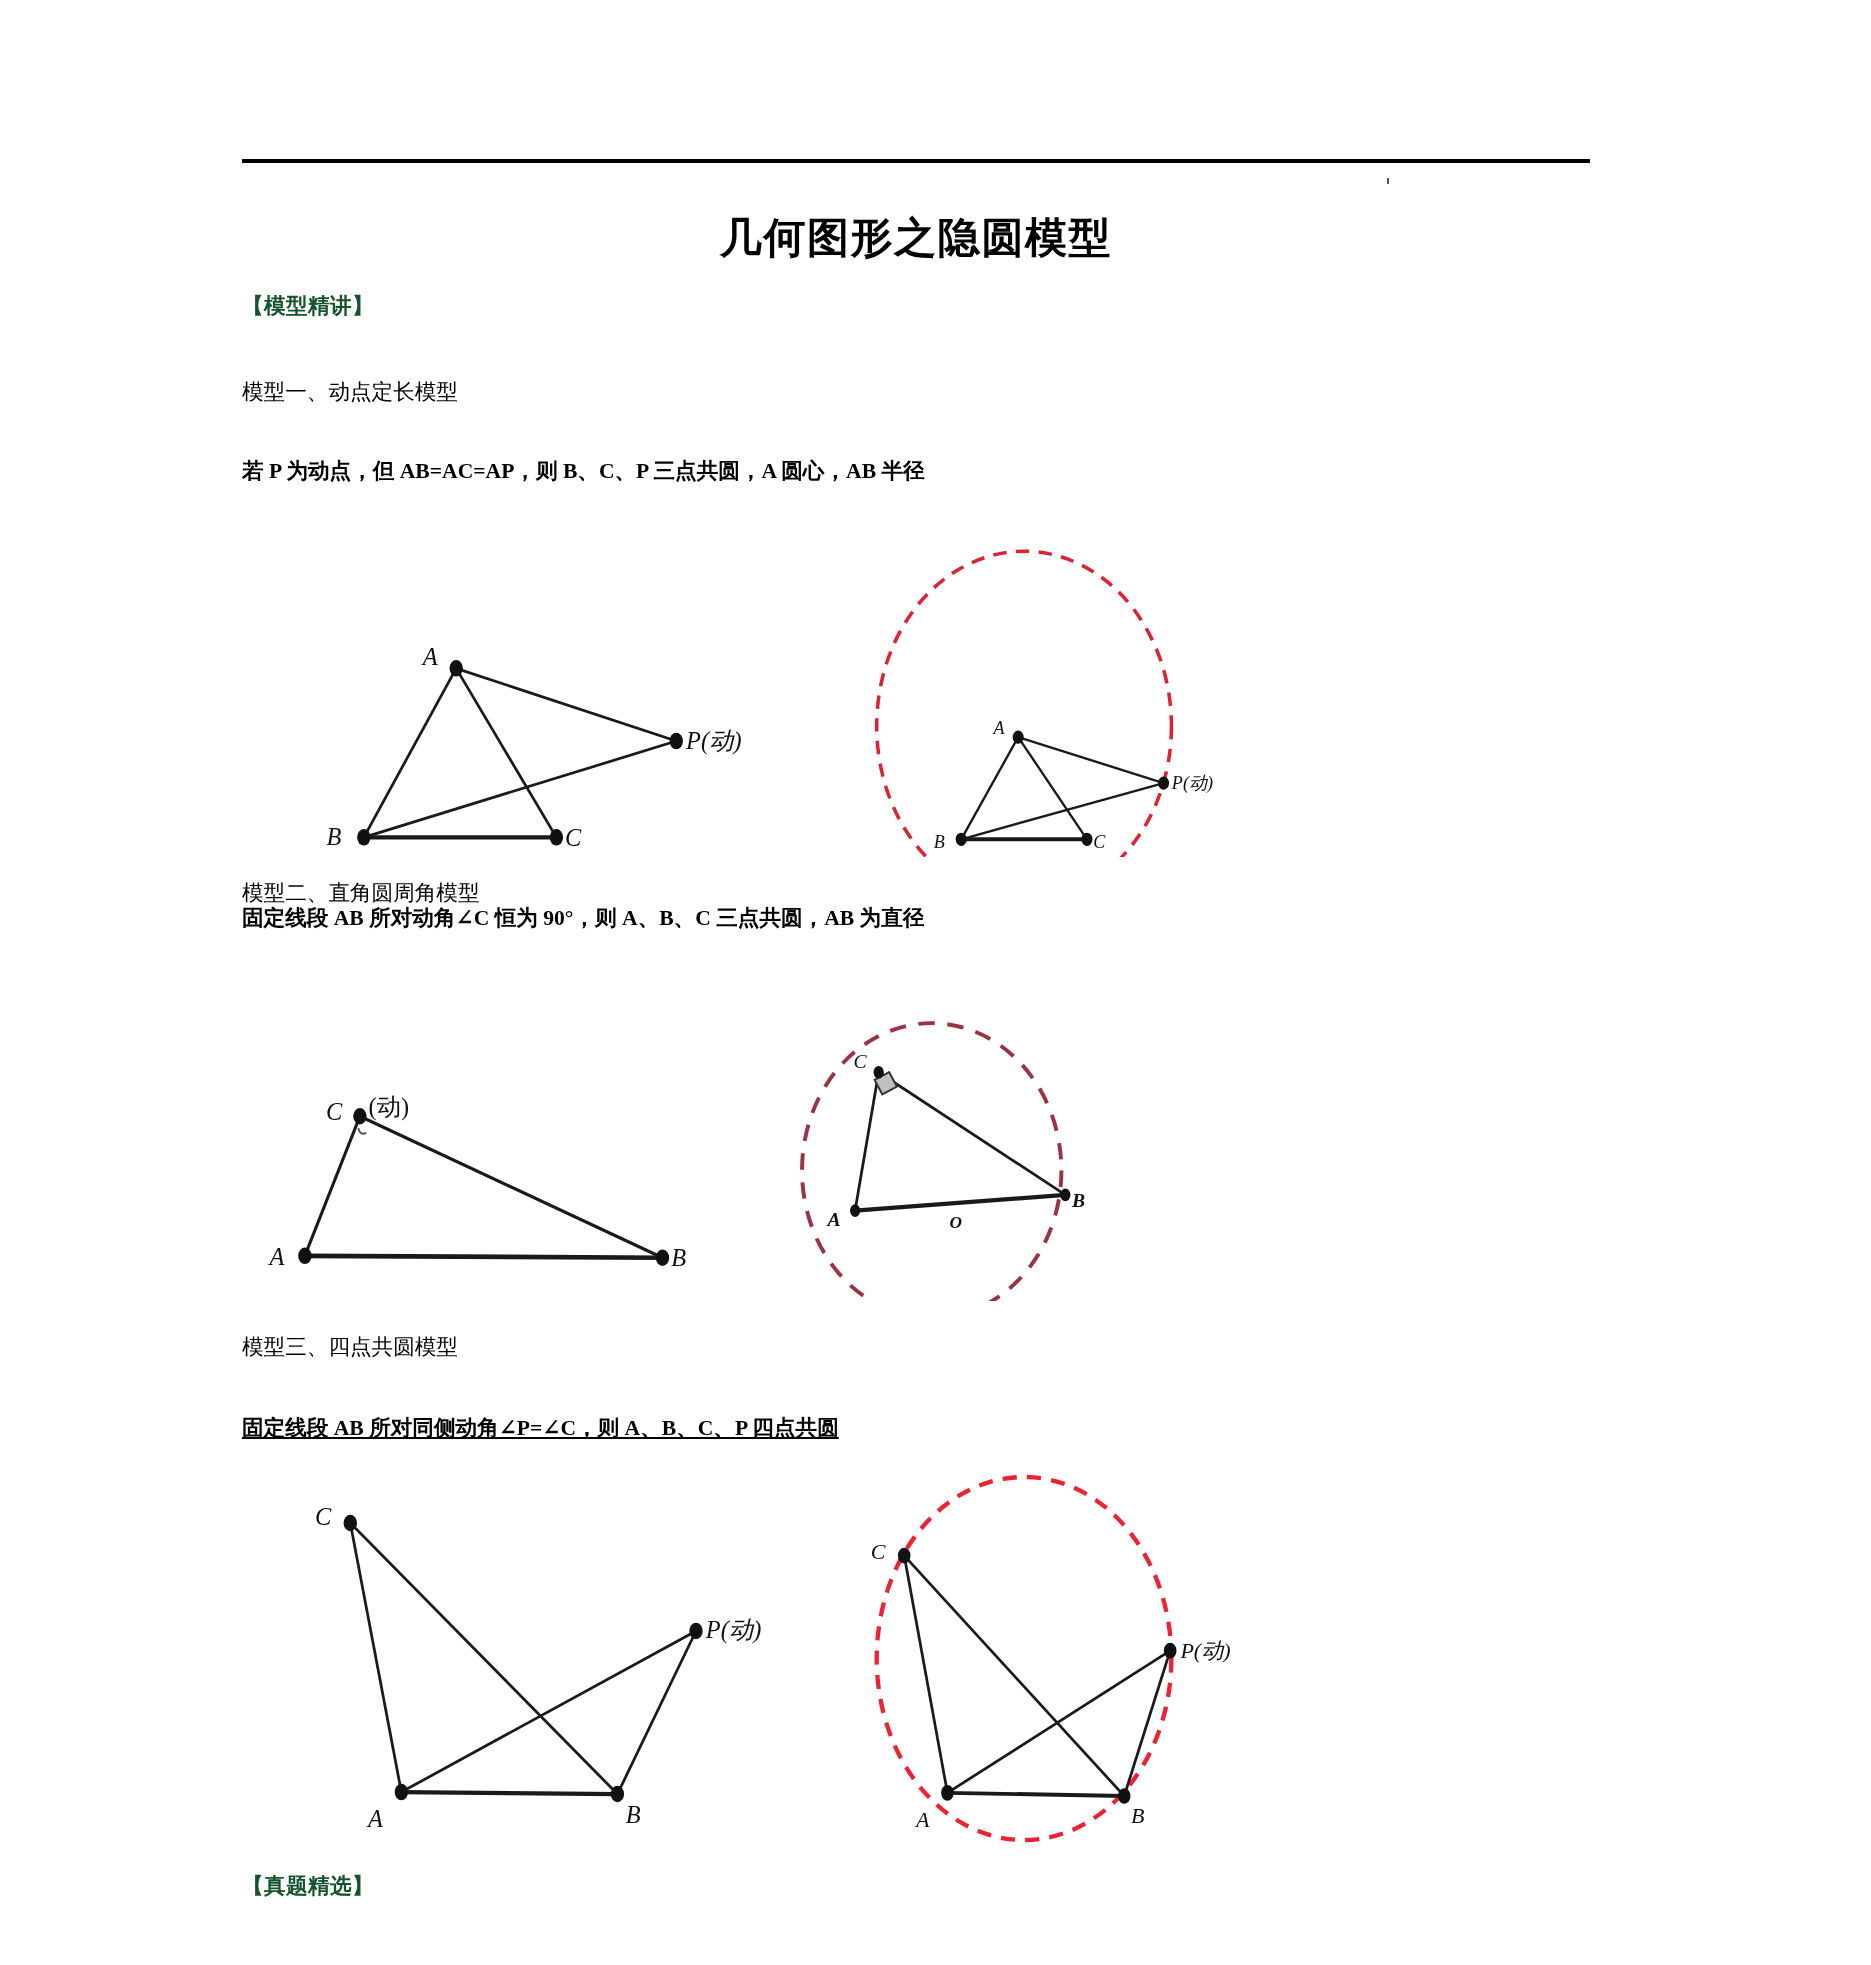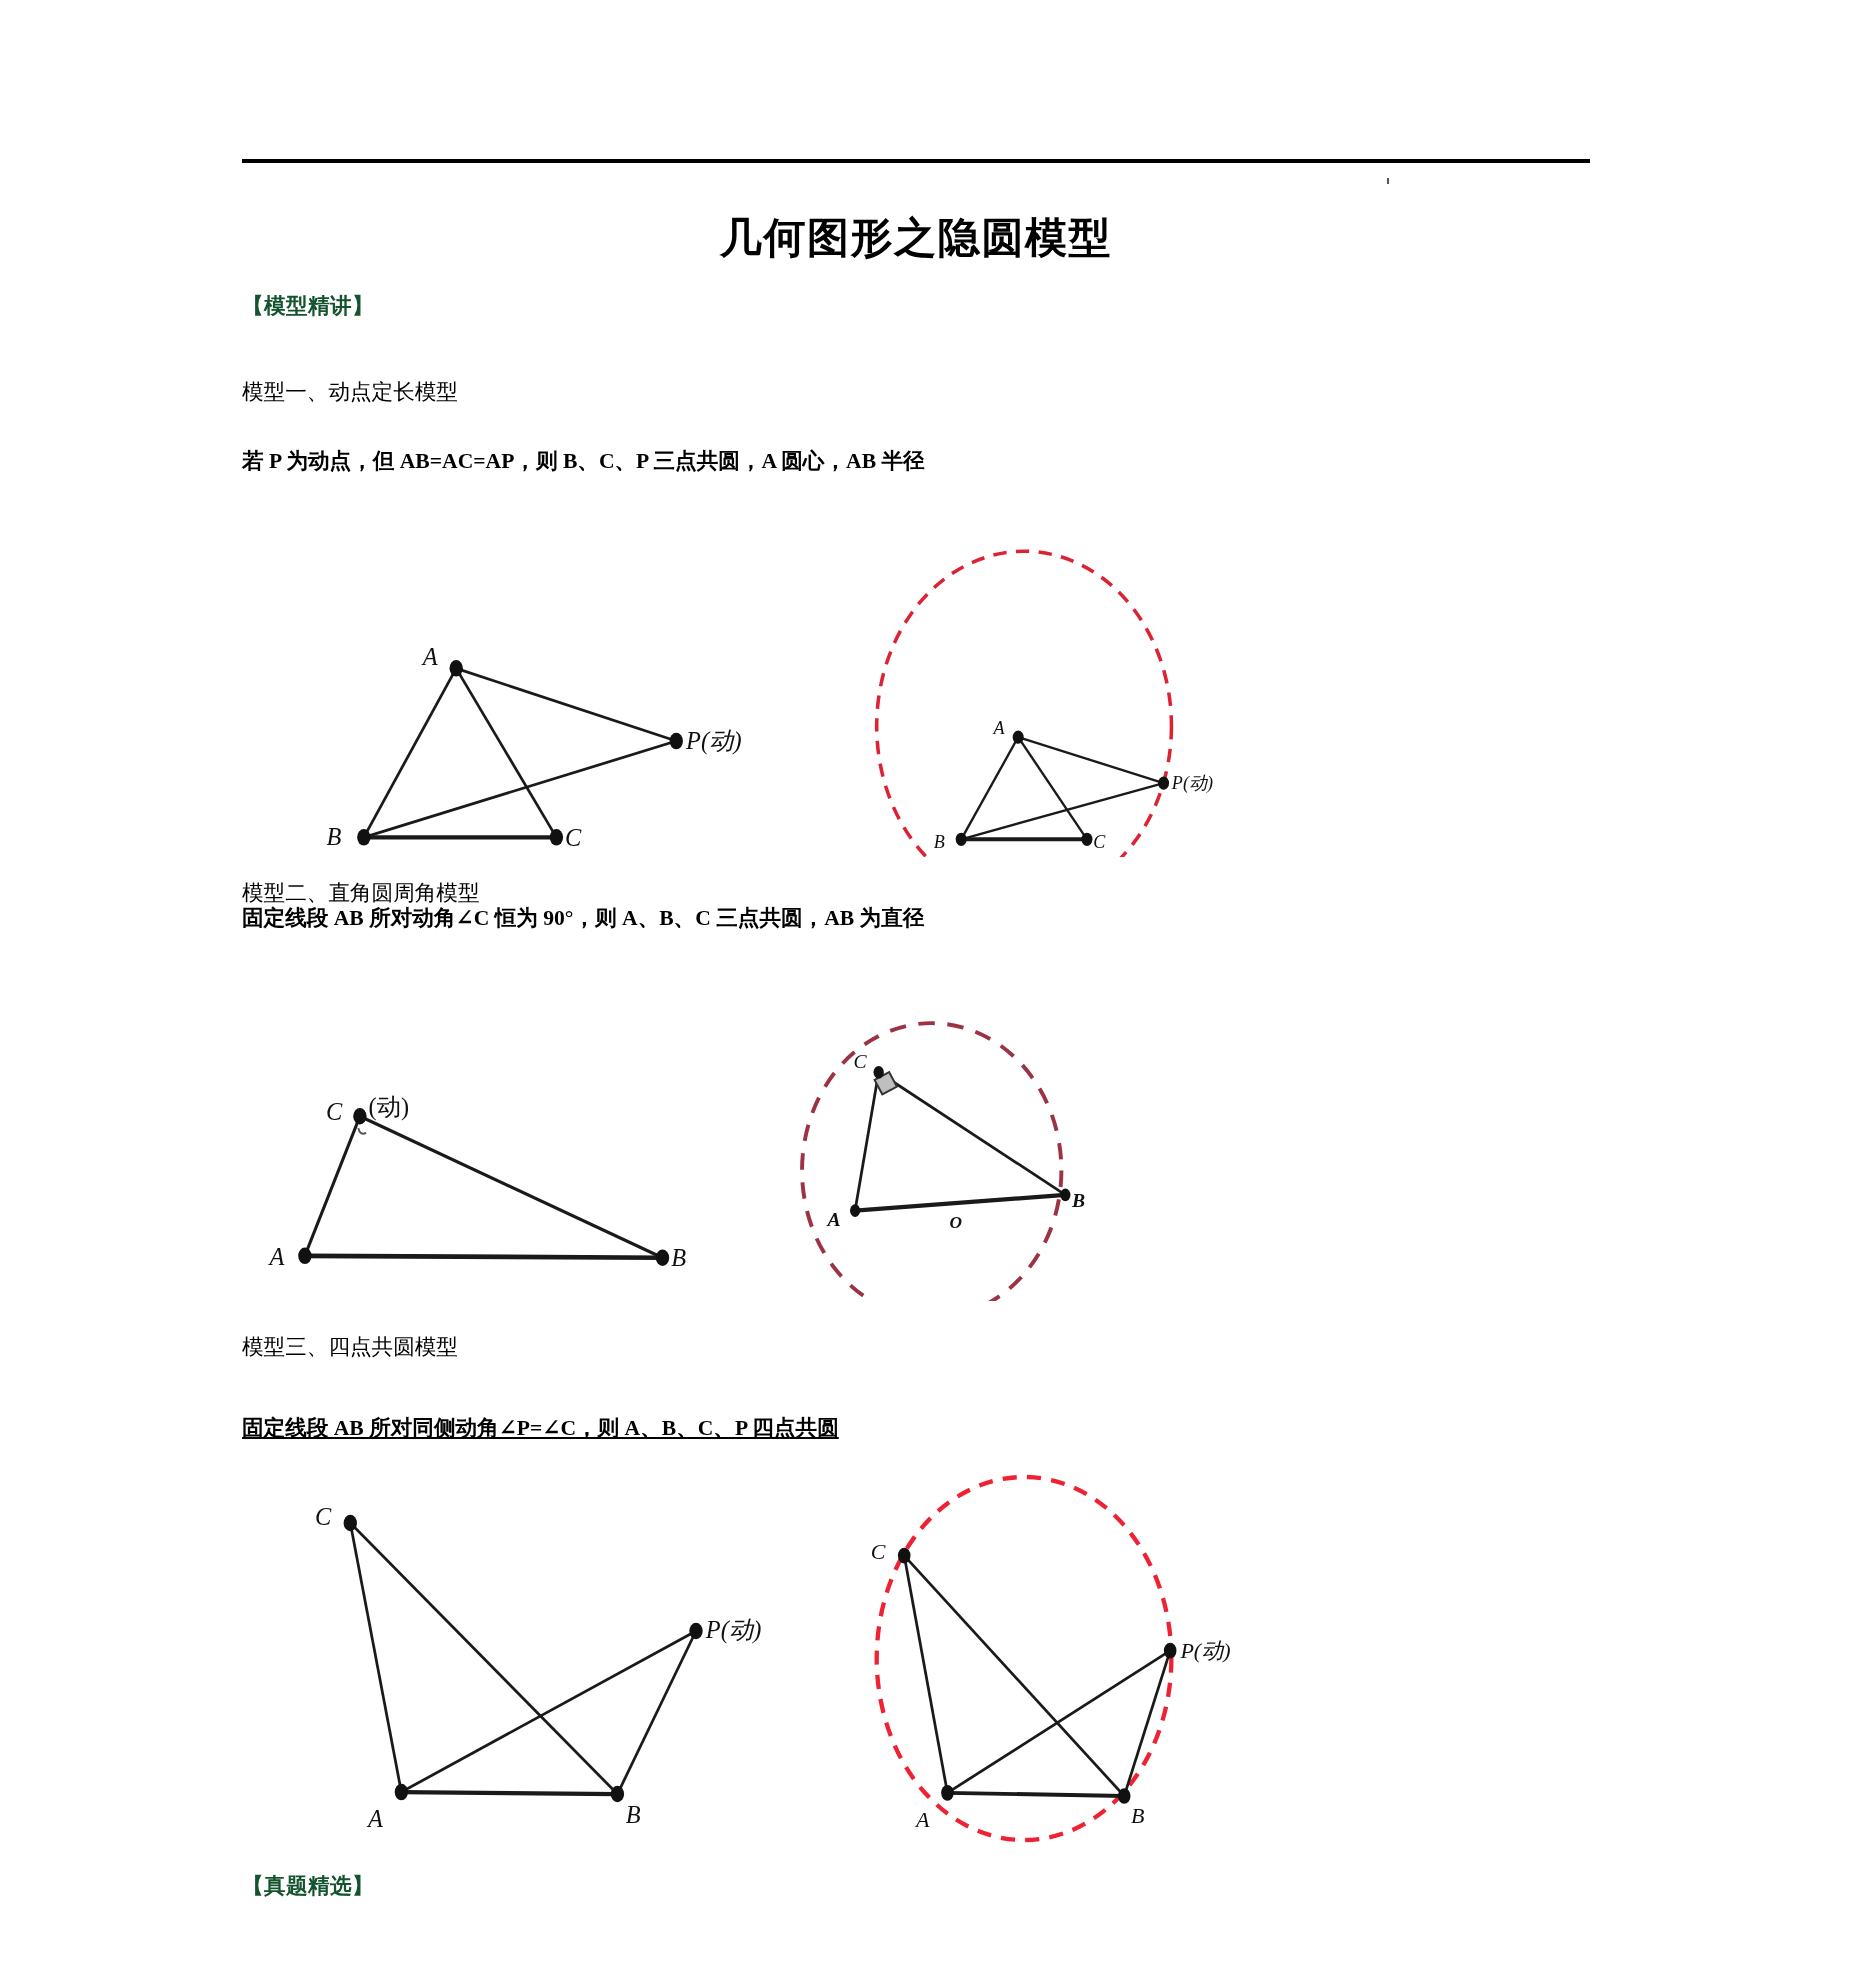--- a/index.html
+++ b/index.html
@@ -77,21 +77,21 @@
   }
   .model-stmt {
     position: absolute;
     left: 242px;
     font-size: 21.6px;
     font-weight: bold;
     font-family: "Liberation Serif", "DejaVu Serif", serif;
     white-space: nowrap;
   }
   #m1-name { top: 377px; }
-  #m1-stmt { top: 446px; }
+  #m1-stmt { top: 456px; }
   #m2-name { top: 878px; }
   #m2-stmt { top: 903px; }
   #m3-name { top: 1332px; text-align: right; }
   #m3-stmt { top: 1413px; text-decoration: underline; }
 
   
   .figblock {
     position: absolute;
     left: 242px;
     width: 1348px;

